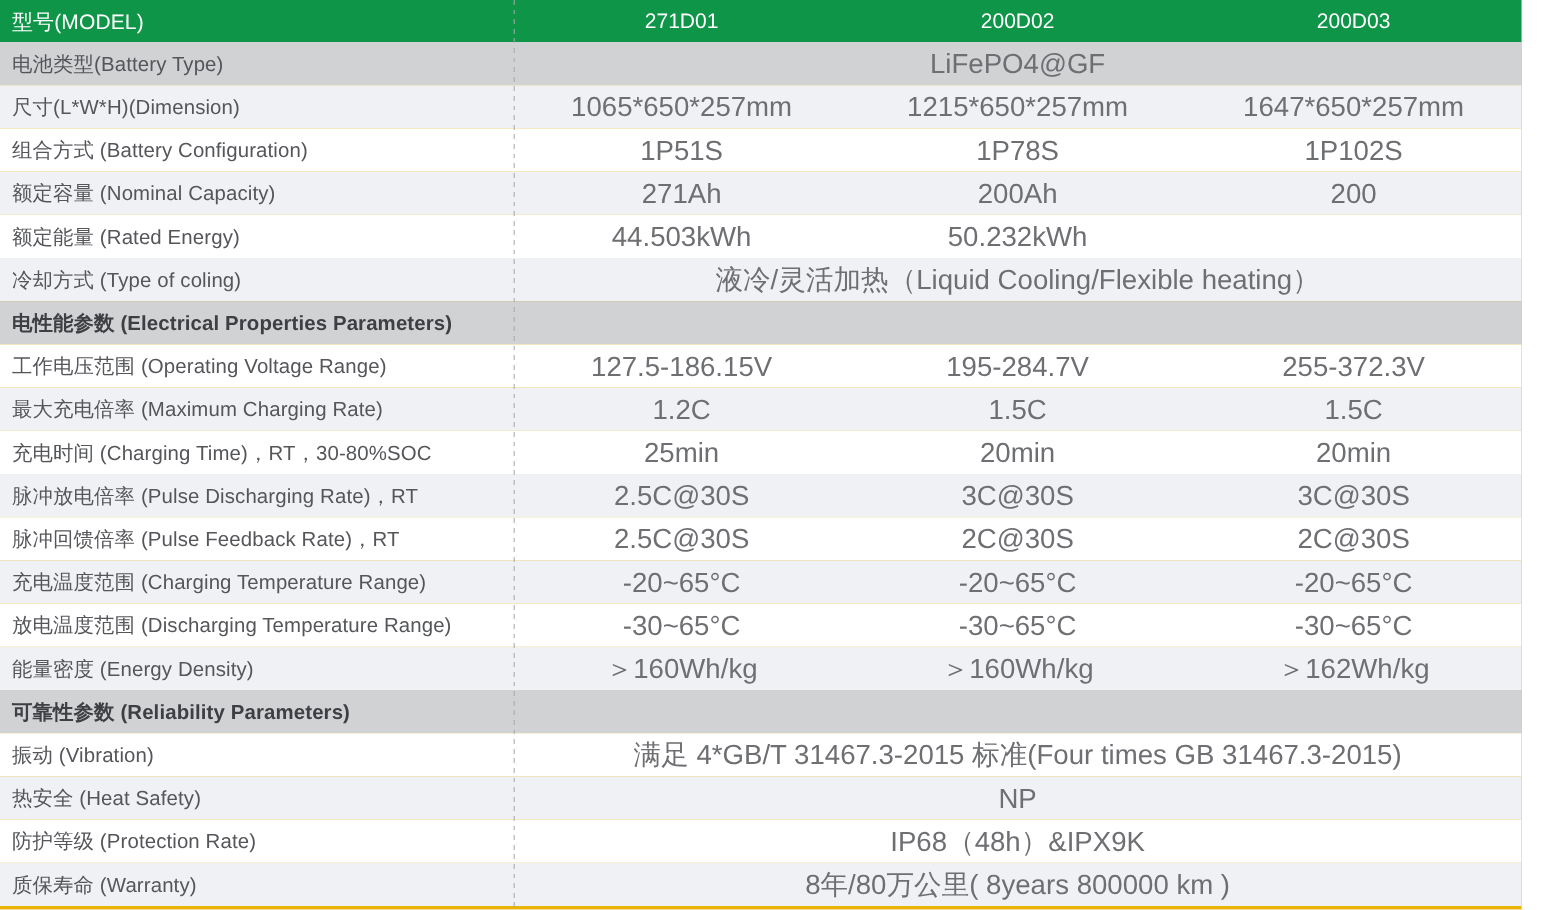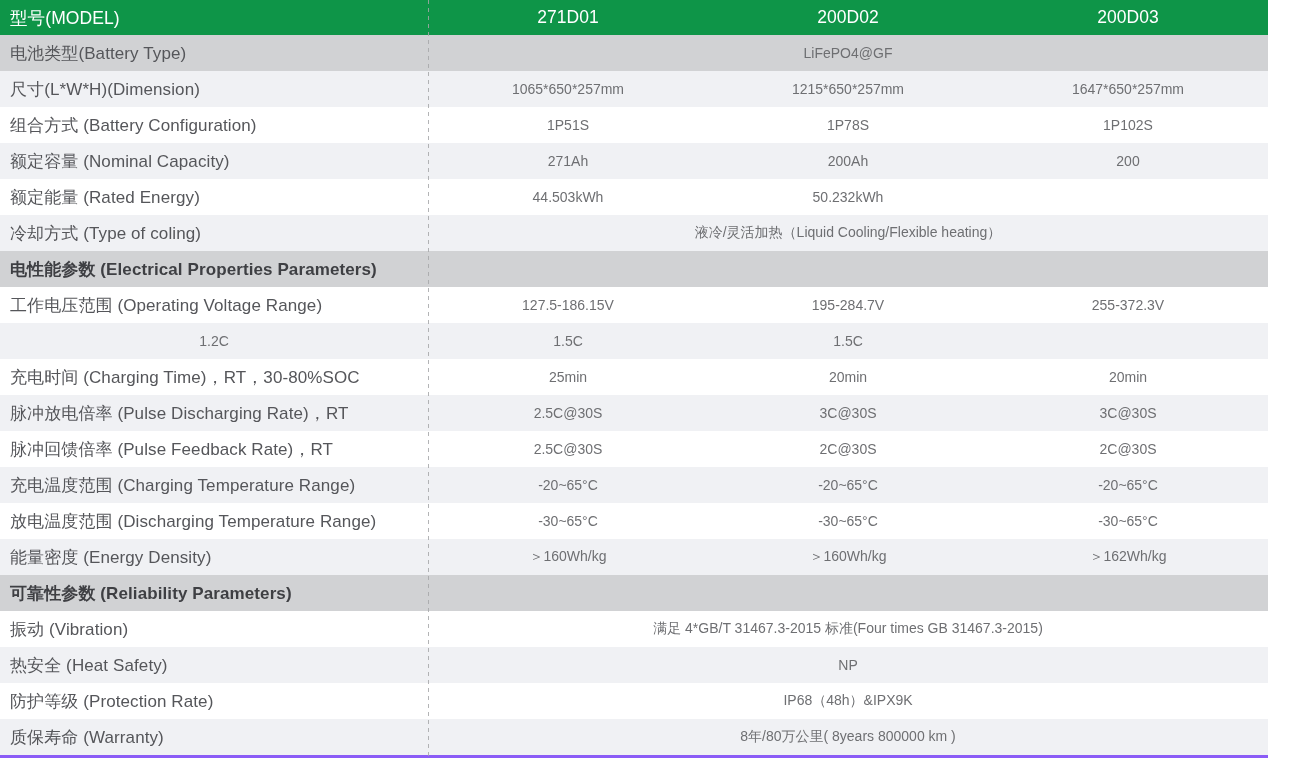--- a/index.html
+++ b/index.html
@@ -6,21 +6,21 @@
     margin: 0;
     padding: 0;
     background: #ffffff;
     font-family: "Liberation Sans", "DejaVu Sans", sans-serif;
   }
   .spec-table {
     position: relative;
     width: 1268px;
     height: 758px;
     overflow: hidden;
-    background: #8b5cf6;
+    background: #eab308;
   }
   .row {
     display: grid;
     grid-template-columns: 428px 1fr 1fr 1fr;
     height: 36px;
     align-items: center;
   }
   .row.header {
     background: #0e9548;
     height: 35px;
@@ -32,21 +32,21 @@
   }
   .label {
     padding-left: 10px;
     font-size: 17px;
     color: #55565a;
     white-space: nowrap;
     letter-spacing: 0.1px;
   }
   .cell {
     text-align: center;
-    font-size: 14px;
+    font-size: 23px;
     color: #6e6f72;
     white-space: nowrap;
   }
   .cell.span {
     grid-column: 2 / 5;
   }
   .row.dark  { background: #d1d2d4; }
   .row.light { background: #f0f1f4; }
   .row.white { background: #ffffff; }
   .row.section .label {
@@ -115,20 +115,21 @@
       <div class="row dark section">
         <div class="label">电性能参数 (Electrical Properties Parameters)</div>
       </div>
       <div class="row white">
         <div class="label">工作电压范围 (Operating Voltage Range)</div>
         <div class="cell">127.5-186.15V</div>
         <div class="cell">195-284.7V</div>
         <div class="cell">255-372.3V</div>
       </div>
       <div class="row light">
+        <div class="label">最大充电倍率 (Maximum Charging Rate)</div>
         <div class="cell">1.2C</div>
         <div class="cell">1.5C</div>
         <div class="cell">1.5C</div>
       </div>
       <div class="row white">
         <div class="label">充电时间 (Charging Time)，RT，30-80%SOC</div>
         <div class="cell">25min</div>
         <div class="cell">20min</div>
         <div class="cell">20min</div>
       </div>

